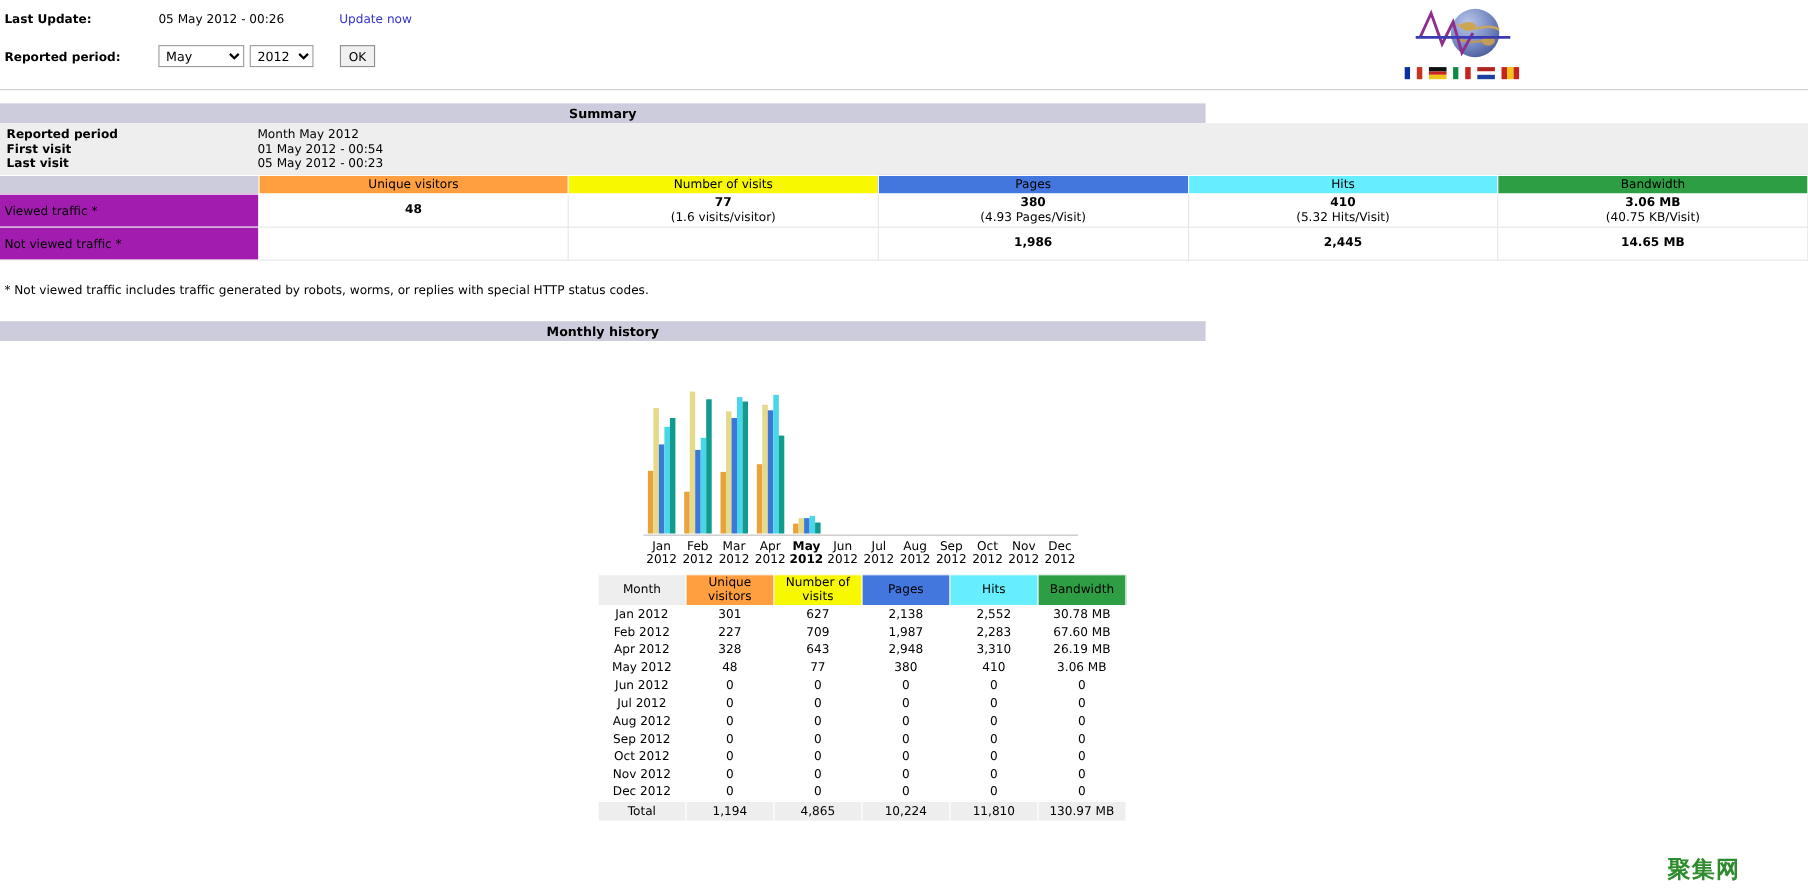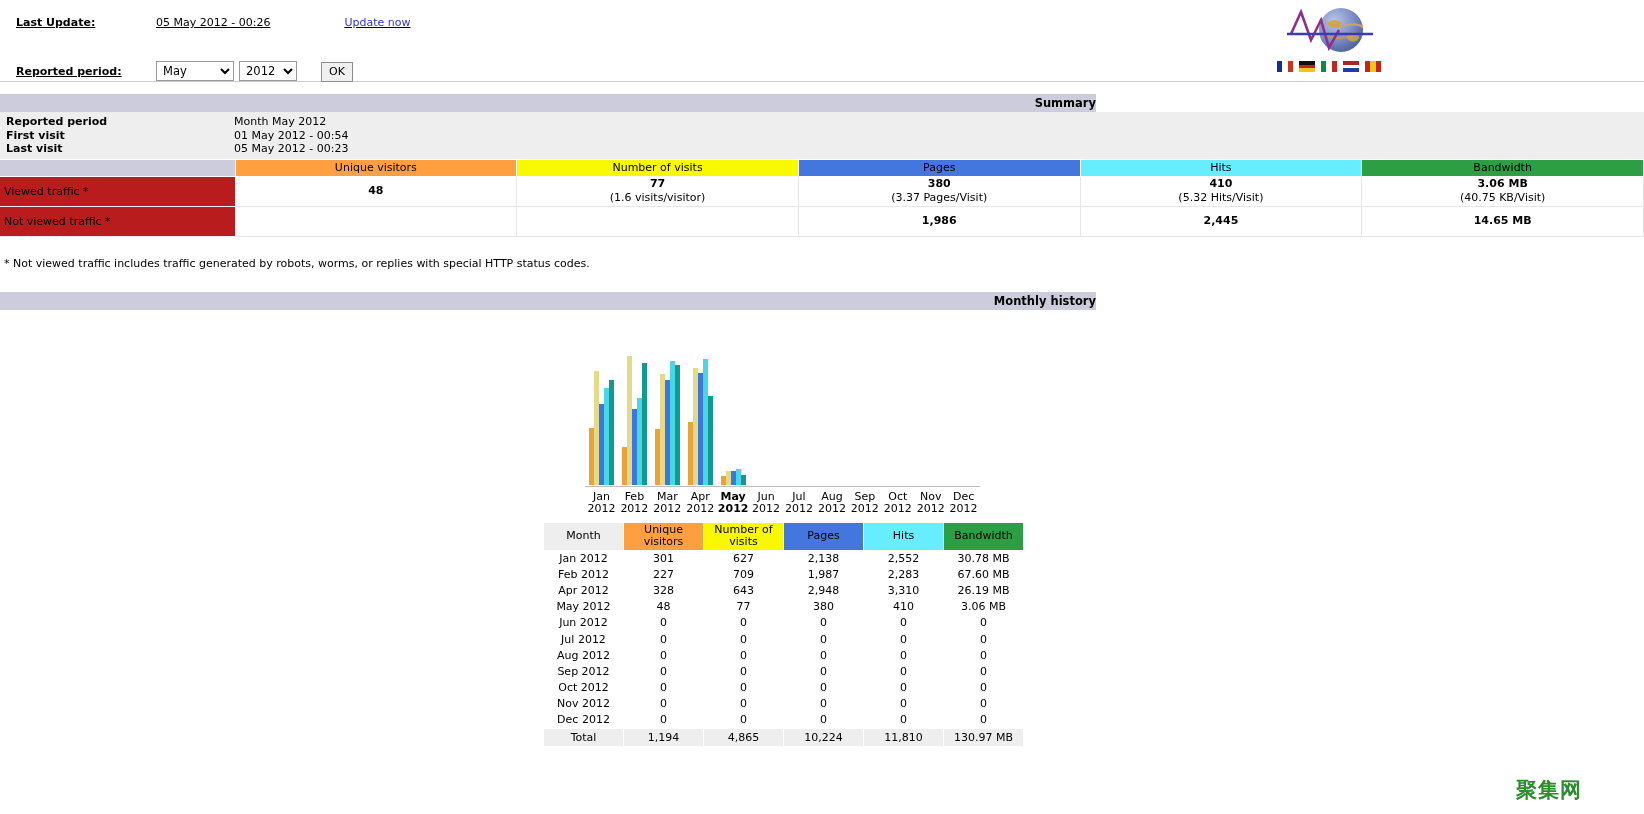--- a/index.html
+++ b/index.html
@@ -19,24 +19,23 @@
     position: relative;
     width: 1644px;
     height: 82px;
     border-bottom: 1px solid #cccccc;
   }
   .hdr-table {
     border-collapse: collapse;
     margin: 0;
   }
   .hdr-table td {
-    padding: 16px;
+    padding: 4px;
     vertical-align: middle;
     font-size: 11px;
-    text-decoration: underline;
   }
   .hdr-label {
     font-weight: bold;
     padding-left: 6px;
     white-space: nowrap;
     height: 34px;
     width: 140px;
   }
   .hdr-value { padding-left: 4px; white-space: nowrap; }
   .update-link {
@@ -92,21 +91,21 @@
   .flag span { flex: 1 1 auto; }
   .flag-v span { height: 100%; }
   .flag-h { flex-direction: column; }
   .flag-h span { width: 100%; }
 
   
   .banner {
     background: #ccccdd;
     height: 18px;
     line-height: 18px;
-    text-align: right;
+    text-align: center;
     font-weight: bold;
     font-size: 11.5px;
     color: #000;
   }
   .banner-summary { width: 1096px; margin: 12px 0 0 0; }
   .banner-monthly { width: 1096px; margin: 0; }
 
   
   .summary-wrap { width: 1644px; }
   .sum-info {
@@ -147,21 +146,21 @@
   .c-nv { background: #f8f800; }
   .c-pg { background: #4477dd; }
   .c-ht { background: #66eeff; }
   .c-bw { background: #2e9e45; }
 
   .sum-tbl td.rowlabel {
     padding-left: 4px;
     height: 30px;
     border-left: none;
     border-bottom: 1px solid #eeeeee;
-    background: #b91c1c;
+    background: #a21caf;
     color: #000;
   }
   .sum-tbl td.val {
     text-align: center;
     height: 30px;
     background: #ffffff;
     border-color: #e6e6e6;
     line-height: 1.25;
   }
   .sum-tbl td.val .big { font-weight: bold; display: block; }
@@ -400,21 +399,21 @@
         <td class="val">
           <span class="big">48</span>
           <span class="sub"></span>
         </td>
         <td class="val">
           <span class="big">77</span>
           <span class="sub">(1.6 visits/visitor)</span>
         </td>
         <td class="val">
           <span class="big">380</span>
-          <span class="sub">(3.37 Pages/Visit)</span>
+          <span class="sub">(4.93 Pages/Visit)</span>
         </td>
         <td class="val">
           <span class="big">410</span>
           <span class="sub">(5.32 Hits/Visit)</span>
         </td>
         <td class="val">
           <span class="big">3.06 MB</span>
           <span class="sub">(40.75 KB/Visit)</span>
         </td>
       </tr>

